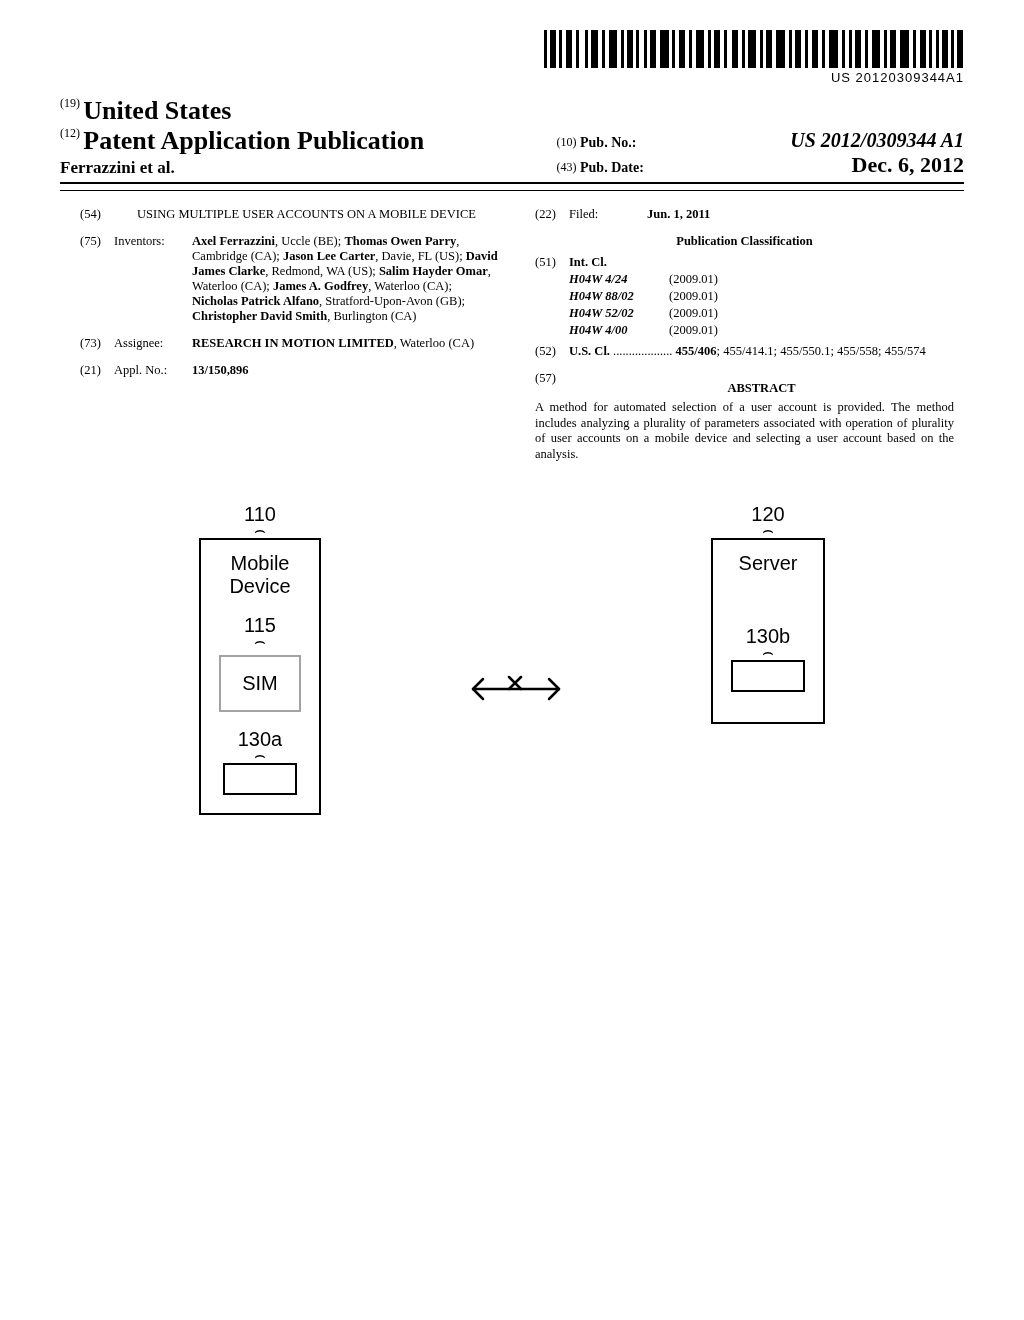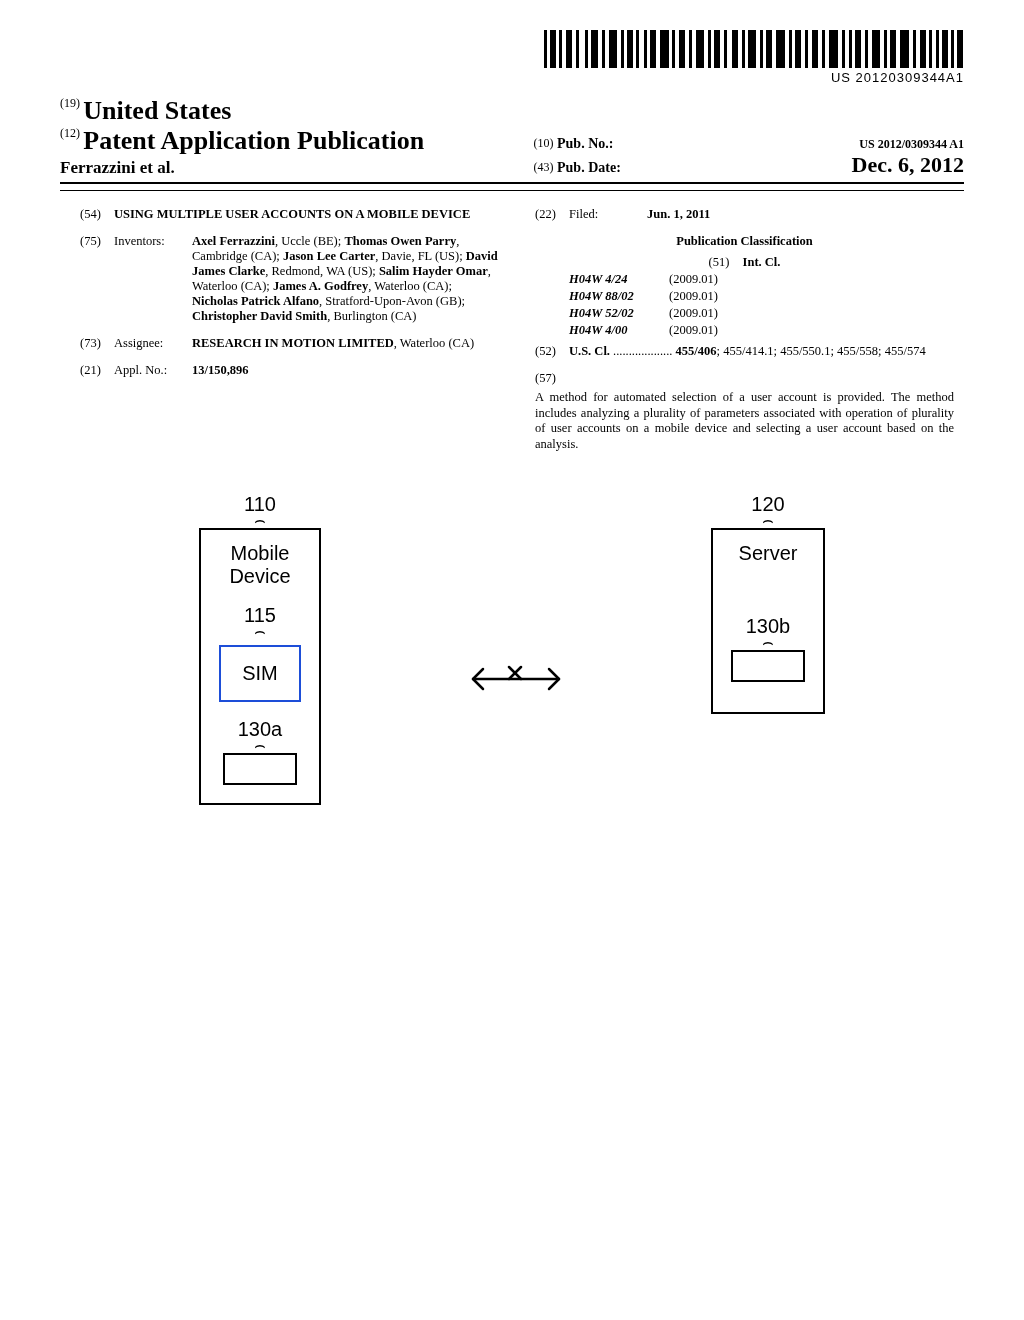--- a/index.html
+++ b/index.html
@@ -61,24 +61,26 @@
   .sup {
     font-size: 12px;
     font-weight: normal;
     vertical-align: top;
     text-align: center;
   }
   .pub-no-row, .pub-date-row {
     display: flex;
     justify-content: space-between;
     align-items: baseline;
+    margin-left: 23px;
   }
   .pub-no {
-    font-size: 12px;
-    font-weight: bold;
+    font-size: 20px;
+    font-weight: bold;
+    font-style: italic;
   }
   .pub-date-label {
     font-size: 14px;
     font-weight: bold;
   }
   .pub-date {
     font-size: 22px;
     font-weight: bold;
   }
   .body-columns {
@@ -101,22 +103,23 @@
     flex-shrink: 0;
   }
   .field-label {
     width: 78px;
     flex-shrink: 0;
   }
   .field-value {
     flex: 1;
   }
   .title-upper {
-    font-weight: bold;
+    font-weight: normal;
     text-transform: uppercase;
+    text-align: center;
   }
   .bold {
     font-weight: bold;
   }
   .classification-heading {
     font-weight: bold;
     text-align: center;
     margin: 8px 0 6px 0;
   }
   .class-row {
@@ -165,21 +168,21 @@
   .ref-num {
     font-size: 20px;
     margin-bottom: 0px;
   }
   .ref-arc {
     font-size: 18px;
     line-height: 8px;
     margin-bottom: 4px;
   }
   .inner-label {
-    border: 2px solid #1d4ed8;
+    border: 2px solid #a3a3a3;
     padding: 15px 14px;
     margin: 6px auto;
     display: inline-block;
     min-width: 50px;
   }
   .small-box {
     border: 2px solid #000;
     width: 70px;
     height: 28px;
     margin: 4px auto 0 auto;
@@ -318,21 +321,21 @@
 
     <div class="col">
       <div class="field-row">
         <div class="field-num">(22)</div>
         <div class="field-label">Filed:</div>
         <div class="field-value bold">Jun. 1, 2011</div>
       </div>
 
       <div class="classification-heading">Publication Classification</div>
 
-      <div class="field-row" style="margin-bottom:2px;justify-content:center;">
+      <div class="field-row" style="margin-bottom:2px;">
         <div class="field-num">(51)</div>
         <div class="bold">Int. Cl.</div>
       </div>
       <div id="intcl-container">
           <div class="class-row">
             <div class="class-indent"></div>
             <div class="class-code">H04W 4/24</div>
             <div class="class-year">(2009.01)</div>
           </div>
           <div class="class-row">
@@ -354,20 +357,21 @@
 
       <div class="field-row" style="margin-top:6px; margin-bottom:2px;">
         <div class="field-num">(52)</div>
         <div class="field-value">
           <span class="bold">U.S. Cl.</span><span> ................... </span><span class="bold">455/406</span><span>; 455/414.1; 455/550.1; 455/558; 455/574</span>
         </div>
       </div>
 
       <div class="field-row" style="margin-top:12px; margin-bottom:0;">
         <div class="field-num">(57)</div>
+        <div class="field-value abstract-heading">ABSTRACT</div>
       </div>
       <div class="abstract-text">A method for automated selection of a user account is provided. The method includes analyzing a plurality of parameters associated with operation of plurality of user accounts on a mobile device and selecting a user account based on the analysis.</div>
     </div>
   </div>
 
   <div class="figure-area">
 
     <div class="diagram-block">
       <div class="ref-num">110</div>
       <div class="ref-arc">⌢</div>

